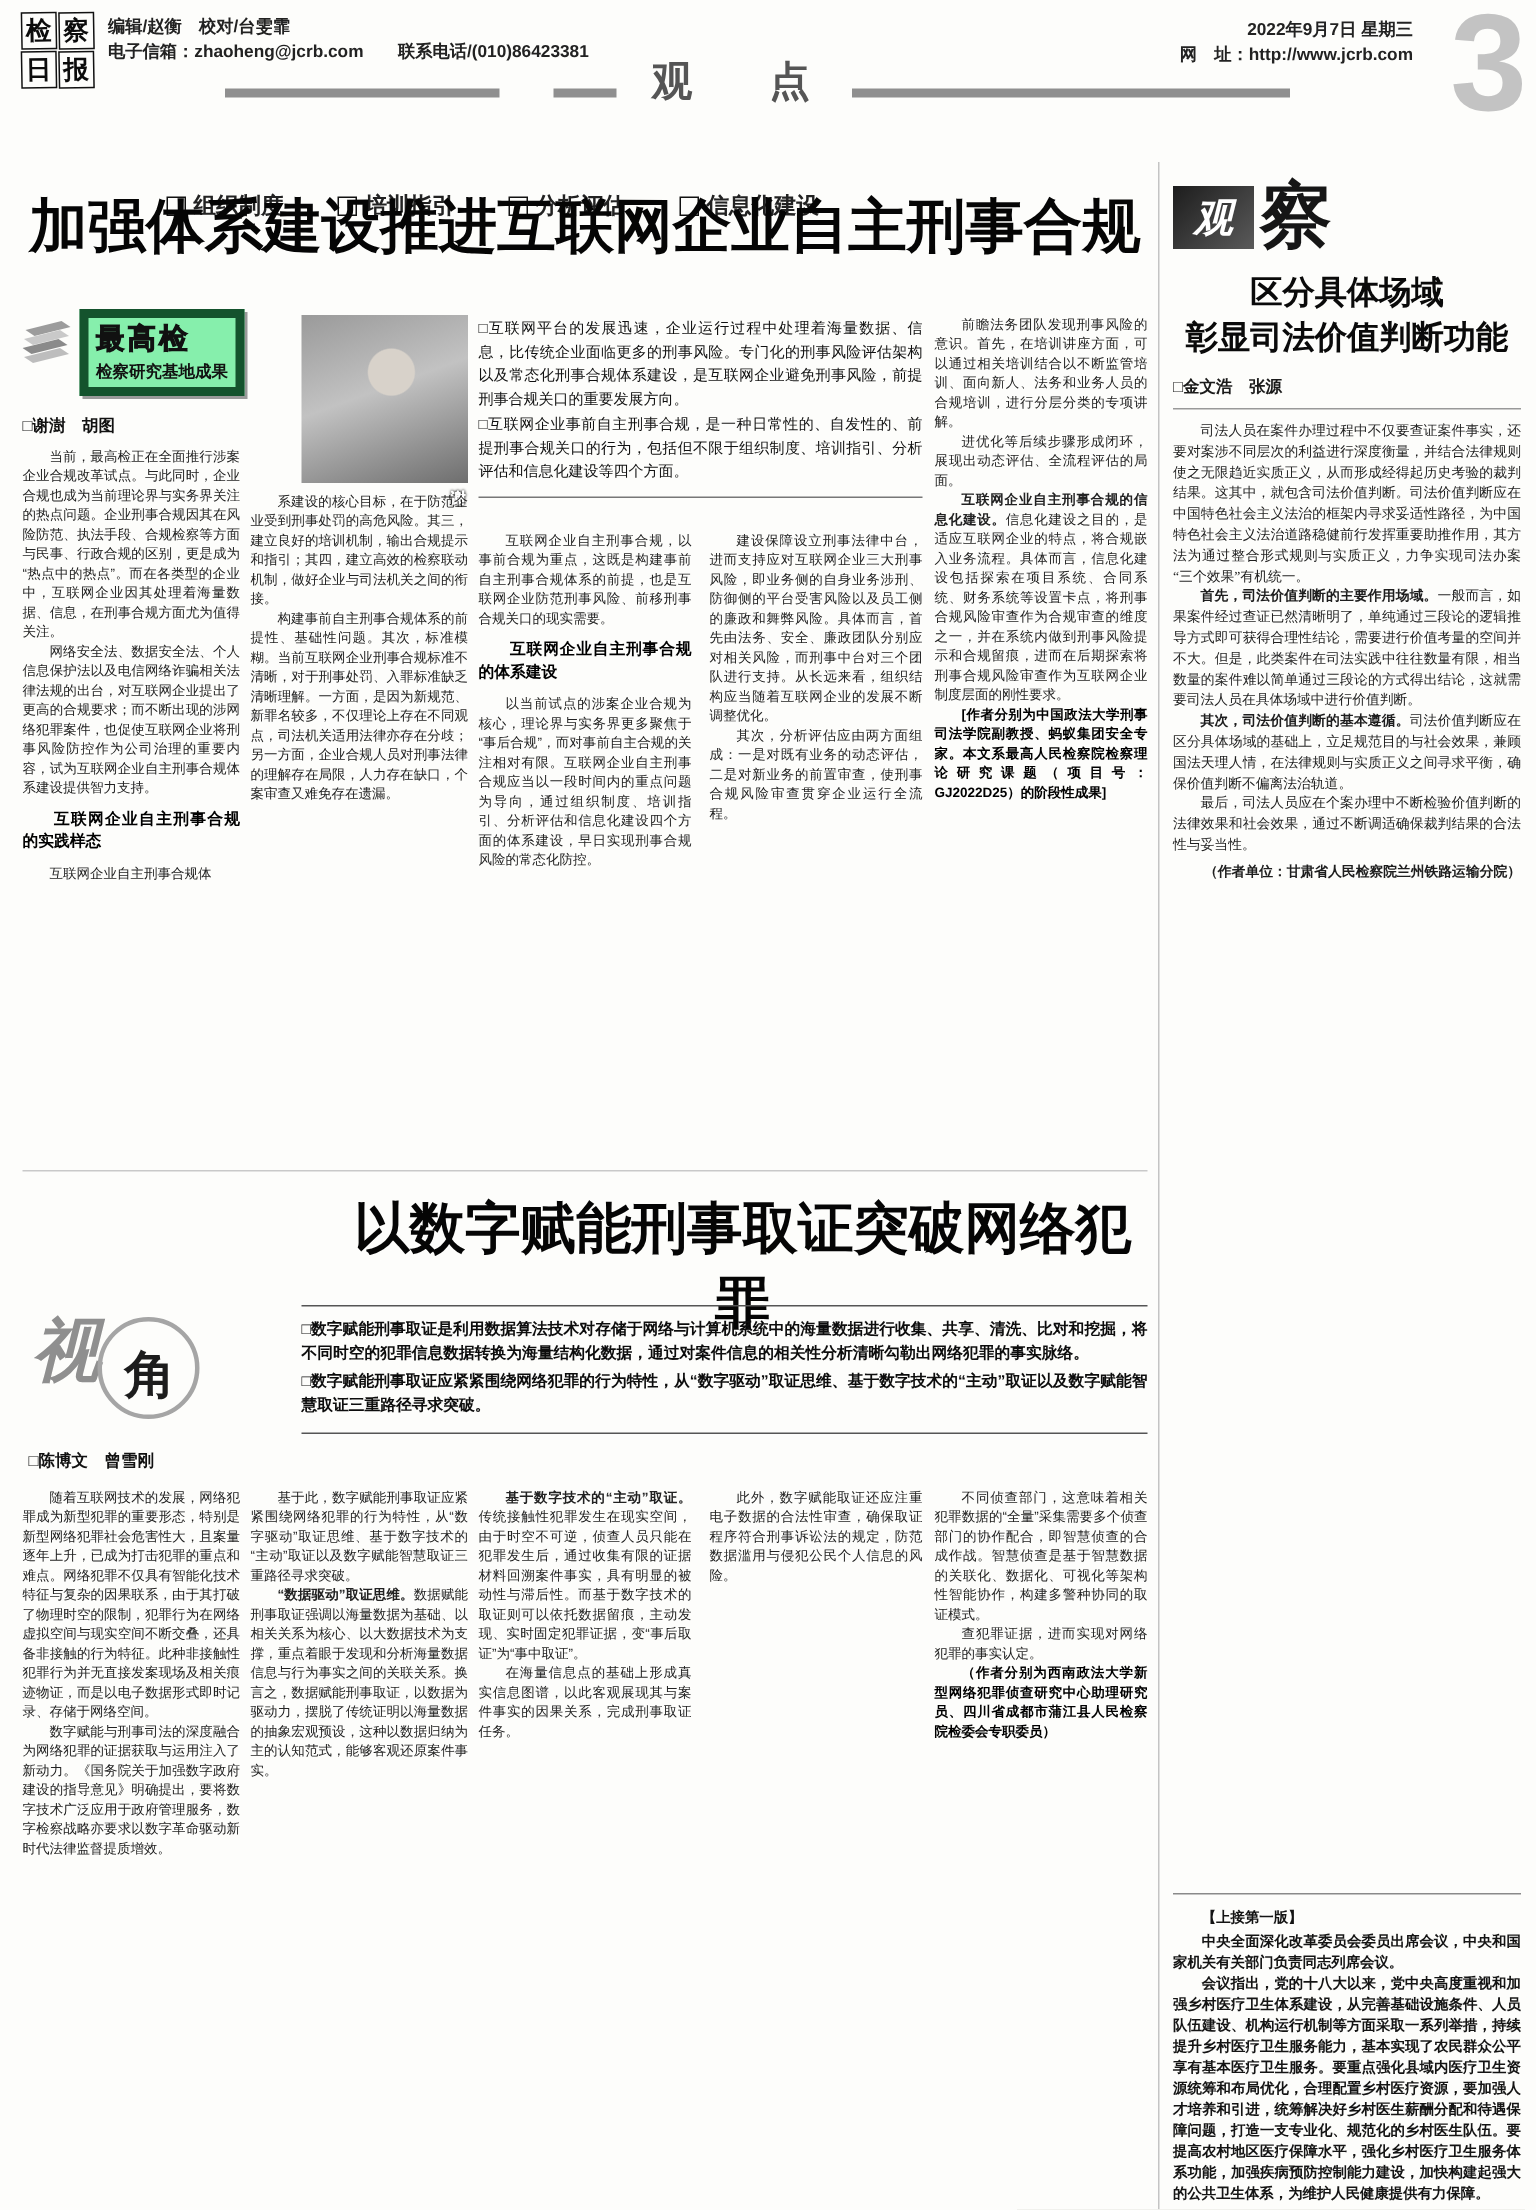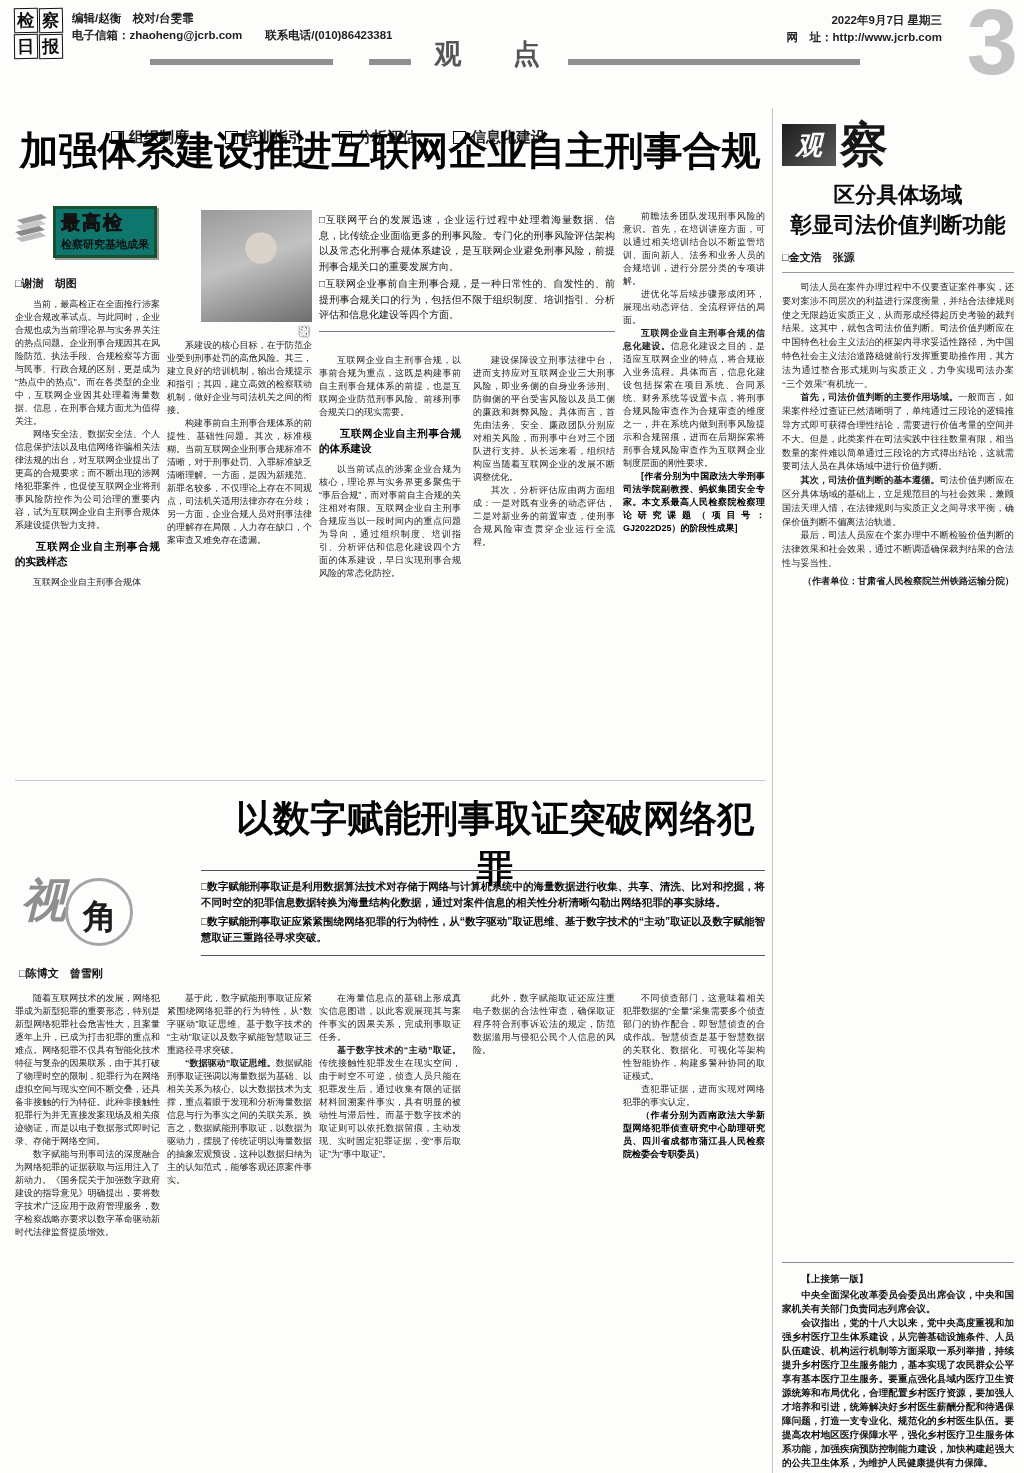--- a/index.html
+++ b/index.html
@@ -30,35 +30,35 @@
   .col p b{font-weight:800;}
   
   .top-article{position:absolute;left:15px;top:100px;width:750px;height:678px;}
   .kickers{position:absolute;left:96px;top:0;display:flex;gap:36px;font-size:15px;font-weight:600;color:#222;margin-top:28px;}
   .kicker{display:flex;align-items:center;gap:5px;white-space:nowrap;}
   .kbox{width:11px;height:11px;border:1.6px solid #111;display:inline-block;}
   .headline1{position:absolute;left:0;top:24px;width:750px;text-align:center;margin:0;
              font-family:"Liberation Serif","DejaVu Serif",serif;font-weight:900;font-size:39px;color:#050505;letter-spacing:0;}
   .t-body{position:absolute;left:0;top:104px;width:750px;height:574px;}
   .badge{position:absolute;left:0;top:2px;width:158px;display:flex;gap:4px;align-items:flex-start;}
-  .badge-text{border:3px solid #14532d;box-shadow:2px 2px 0 #9a9a9a;padding:1px 5px 3px;background:#0f766e;}
+  .badge-text{border:6px solid #14532d;box-shadow:2px 2px 0 #9a9a9a;padding:1px 5px 3px;background:#86efac;}
   .badge-title{font-size:19px;font-weight:900;letter-spacing:2px;color:#111;
                font-family:"Liberation Sans",sans-serif;-webkit-text-stroke:.6px #111;}
   .badge-sub{font-size:11px;font-weight:800;color:#111;margin-top:1px;white-space:nowrap;text-align:right;}
   .byline{font-size:11px;font-weight:700;color:#111;}
   .byline.abs1{position:absolute;left:0;top:72px;}
   .photo{position:absolute;left:186px;top:6px;width:111px;height:112px;
          background:radial-gradient(circle at 54% 34%,#d8d2ca 0 16%,rgba(0,0,0,0) 17%),
                     linear-gradient(160deg,#9a9a9a,#c2c2c2 45%,#6e6e6e);}
   .photo-cap{position:absolute;right:1px;bottom:4px;writing-mode:vertical-rl;font-size:10px;color:#fff;
              text-shadow:0 0 2px #000;font-weight:700;}
   .intro-box{position:absolute;left:304px;top:8px;width:296px;padding-bottom:6px;border-bottom:1px solid #777;}
   .intro-box p{margin:0 0 2px;font-size:10px;line-height:15.5px;font-weight:500;text-align:justify;color:#111;}
   #t-col1{left:0;top:94px;width:145px;height:480px;}
-  #t-col2{left:152px;top:135px;width:145px;height:446px;}
+  #t-col2{left:152px;top:124px;width:145px;height:446px;}
   #t-col3{left:304px;top:150px;width:142px;height:424px;}
   #t-col4{left:458px;top:150px;width:142px;height:424px;}
   #t-col5{left:608px;top:6px;width:142px;height:568px;}
   
   .hdiv{position:absolute;left:15px;top:780px;width:750px;height:1px;background:#c9c9c9;}
   .bottom-article{position:absolute;left:15px;top:788px;width:750px;height:685px;}
   .headline2{position:absolute;left:210px;top:6px;width:540px;margin:0;text-align:center;
              font-family:"Liberation Serif","DejaVu Serif",serif;font-weight:900;font-size:37px;color:#050505;}
   .shijiao{position:absolute;left:6px;top:84px;width:150px;height:86px;}
   .shijiao .shi{position:absolute;left:0;top:-2px;font-family:"Liberation Serif",serif;font-style:italic;
@@ -209,22 +209,22 @@
     <div class="byline abs2">□陈博文　曾雪刚</div>
     <div class="col" id="b-col1">
         <p>随着互联网技术的发展，网络犯罪成为新型犯罪的重要形态，特别是新型网络犯罪社会危害性大，且案量逐年上升，已成为打击犯罪的重点和难点。网络犯罪不仅具有智能化技术特征与复杂的因果联系，由于其打破了物理时空的限制，犯罪行为在网络虚拟空间与现实空间不断交叠，还具备非接触的行为特征。此种非接触性犯罪行为并无直接发案现场及相关痕迹物证，而是以电子数据形式即时记录、存储于网络空间。</p>
         <p>数字赋能与刑事司法的深度融合为网络犯罪的证据获取与运用注入了新动力。《国务院关于加强数字政府建设的指导意见》明确提出，要将数字技术广泛应用于政府管理服务，数字检察战略亦要求以数字革命驱动新时代法律监督提质增效。</p>
       </div>
     <div class="col" id="b-col2">
         <p>基于此，数字赋能刑事取证应紧紧围绕网络犯罪的行为特性，从“数字驱动”取证思维、基于数字技术的“主动”取证以及数字赋能智慧取证三重路径寻求突破。</p>
         <p><b>“数据驱动”取证思维。</b>数据赋能刑事取证强调以海量数据为基础、以相关关系为核心、以大数据技术为支撑，重点着眼于发现和分析海量数据信息与行为事实之间的关联关系。换言之，数据赋能刑事取证，以数据为驱动力，摆脱了传统证明以海量数据的抽象宏观预设，这种以数据归纳为主的认知范式，能够客观还原案件事实。</p>
       </div>
     <div class="col" id="b-col3">
+        <p><b>基于数字技术的“主动”取证。</b>传统接触性犯罪发生在现实空间，由于时空不可逆，侦查人员只能在犯罪发生后，通过收集有限的证据材料回溯案件事实，具有明显的被动性与滞后性。而基于数字技术的取证则可以依托数据留痕，主动发现、实时固定犯罪证据，变“事后取证”为“事中取证”。</p>
         <p>在海量信息点的基础上形成真实信息图谱，以此客观展现其与案件事实的因果关系，完成刑事取证任务。</p>
-        <p><b>基于数字技术的“主动”取证。</b>传统接触性犯罪发生在现实空间，由于时空不可逆，侦查人员只能在犯罪发生后，通过收集有限的证据材料回溯案件事实，具有明显的被动性与滞后性。而基于数字技术的取证则可以依托数据留痕，主动发现、实时固定犯罪证据，变“事后取证”为“事中取证”。</p>
       </div>
     <div class="col" id="b-col4">
         <p>此外，数字赋能取证还应注重电子数据的合法性审查，确保取证程序符合刑事诉讼法的规定，防范数据滥用与侵犯公民个人信息的风险。</p>
       </div>
     <div class="col" id="b-col5">
         <p>不同侦查部门，这意味着相关犯罪数据的“全量”采集需要多个侦查部门的协作配合，即智慧侦查的合成作战。智慧侦查是基于智慧数据的关联化、数据化、可视化等架构性智能协作，构建多警种协同的取证模式。</p>
         <p>查犯罪证据，进而实现对网络犯罪的事实认定。</p>
         <p class="note">（作者分别为西南政法大学新型网络犯罪侦查研究中心助理研究员、四川省成都市蒲江县人民检察院检委会专职委员）</p>
       </div>
   </div>

